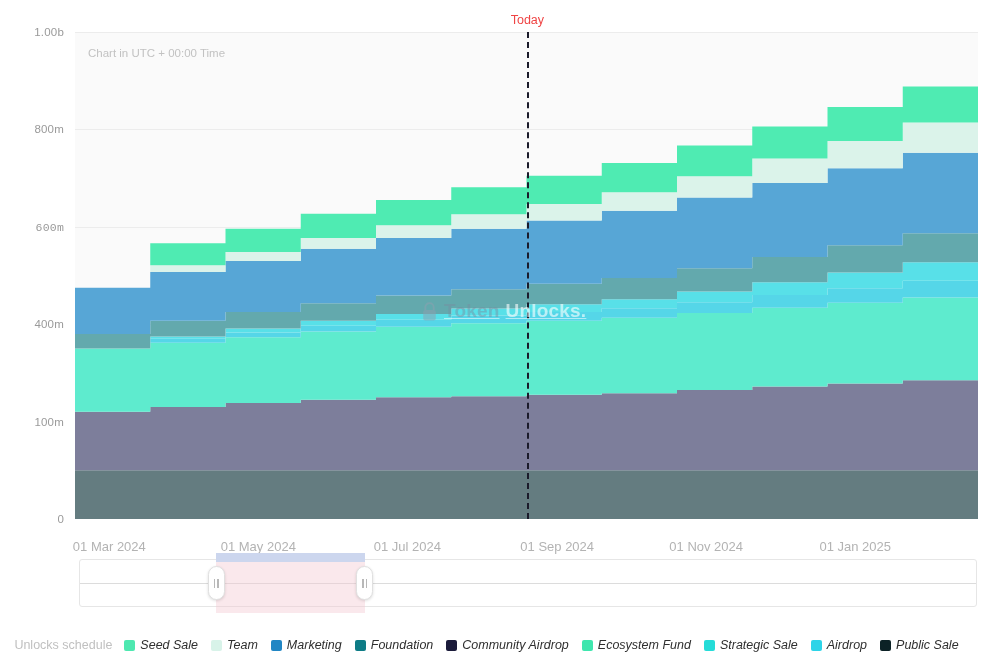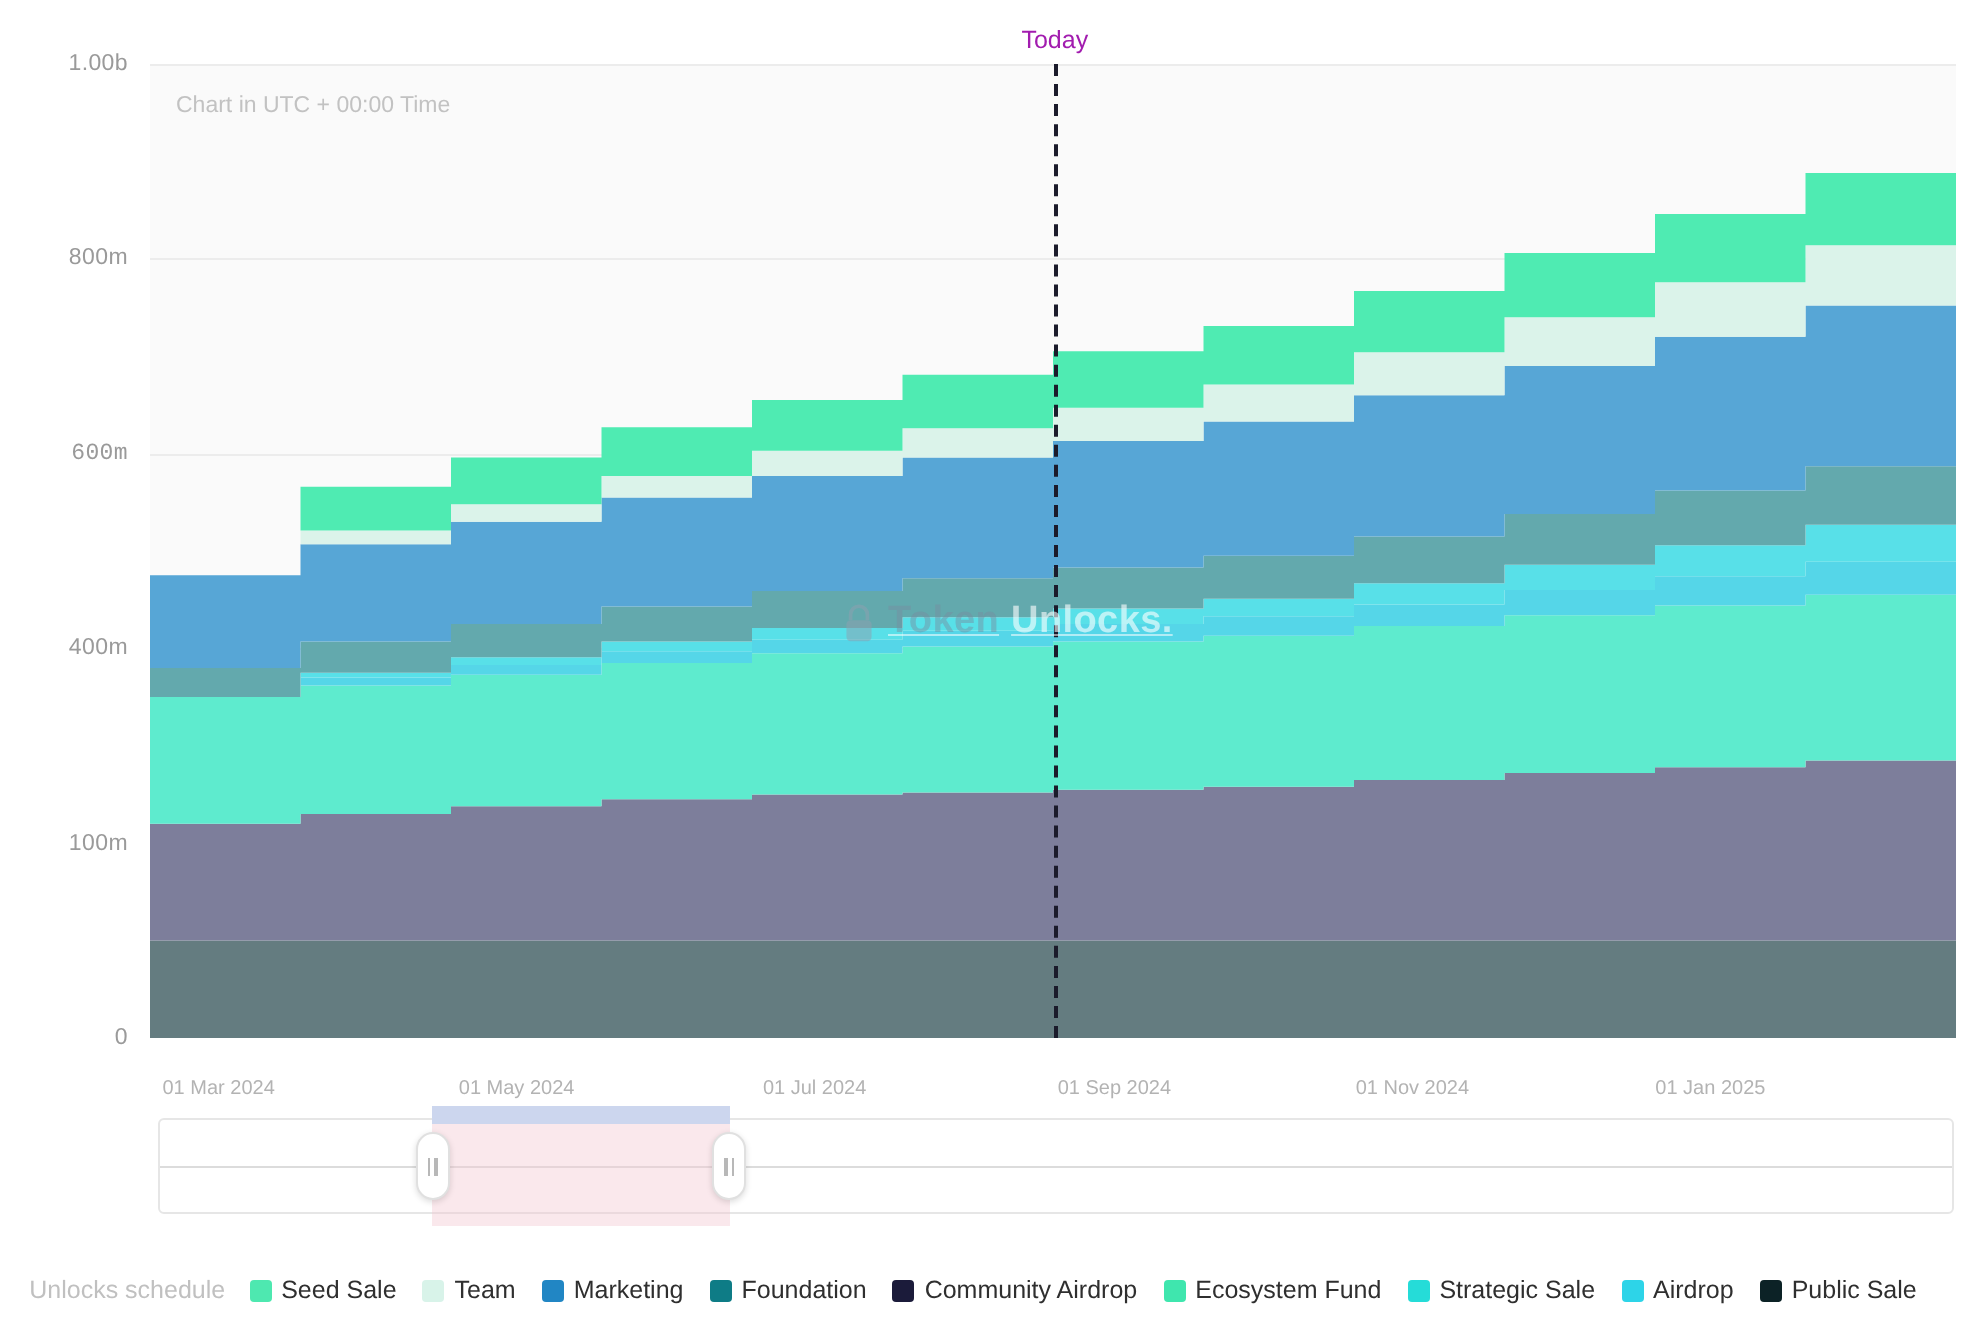--- a/index.html
+++ b/index.html
@@ -32,38 +32,38 @@
   .ytick {
     position: absolute; right: 922px;
     font-size: 11.5px; color: #9a9a9a;
     text-align: left; white-space: nowrap;
     transform: translateY(-50%);
     letter-spacing: .2px;
   }
 
   .xtick {
     position: absolute; top: 539px;
-    font-size: 10px; color: #b3b3b3;
+    font-size: 13px; color: #b3b3b3;
     transform: translateX(-50%);
     white-space: nowrap;
   }
 
   #utc-note {
     position: absolute; left: 88px; top: 47px;
     font-size: 11.5px; color: #c2c2c2;
   }
 
   
   #today-line {
     position: absolute; top: 32px; height: 487px; width: 0;
     border-left: 2px dashed #1b1b2b;
   }
   #today-label {
     position: absolute; top: 13px;
-    font-size: 12.5px; color: #a21caf;
+    font-size: 12.5px; color: #ef4444;
     transform: translateX(-50%);
     white-space: nowrap;
   }
 
   
   #stack-svg { position: absolute; left: 0; top: 0; }
 
   
   #watermark {
     position: absolute; left: 421px; top: 300px;
@@ -123,21 +123,21 @@
     width: 986px; height: 28px;
     display: flex; align-items: center; justify-content: center;
     gap: 0px; font-size: 12.5px;
   }
   #legend-title { color: #c0c0c0; font-size: 12.5px; margin-right: 12px; }
   .legend-item {
     display: flex; align-items: center; gap: 5px;
     margin-right: 13px; cursor: pointer; white-space: nowrap;
   }
   .legend-swatch { width: 11px; height: 11px; border-radius: 2px; flex: none; }
-  .legend-label { color: #2f2f2f; }
+  .legend-label { color: #2f2f2f; font-style: italic; }
 </style>
 </head>
 <body>
 
 <div id="app">
 
   <div id="chart-area">
     <div class="plot-bg"></div>
 
     <div id="gridlines">

